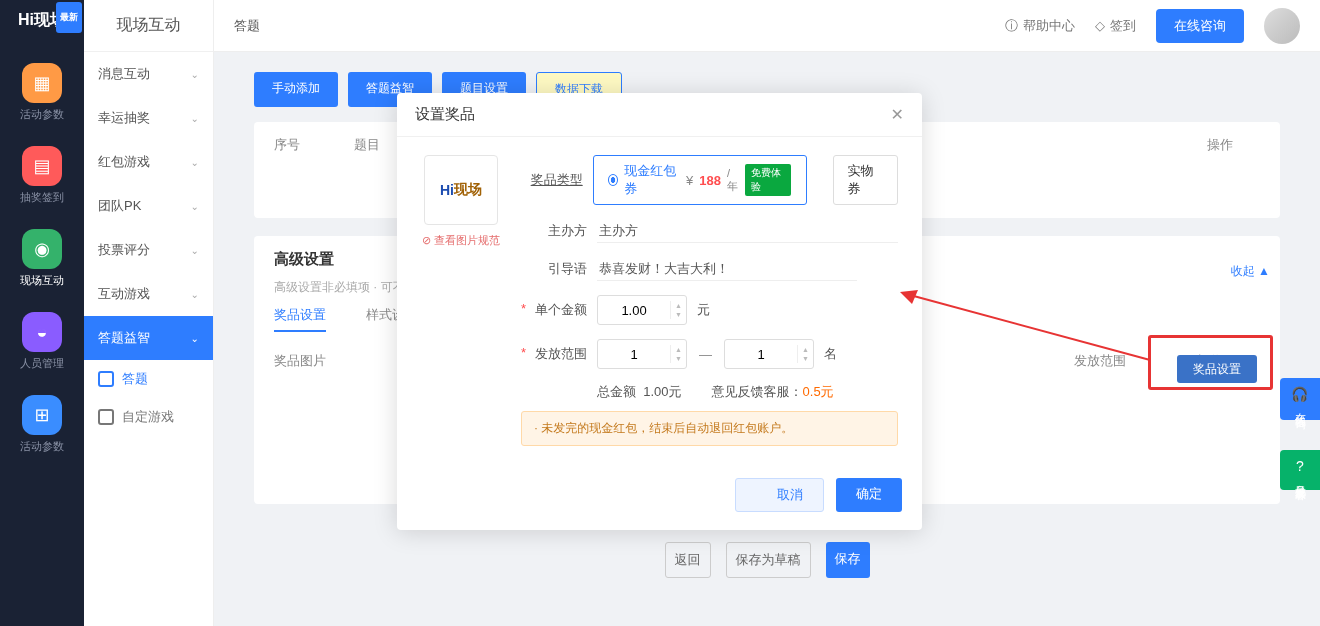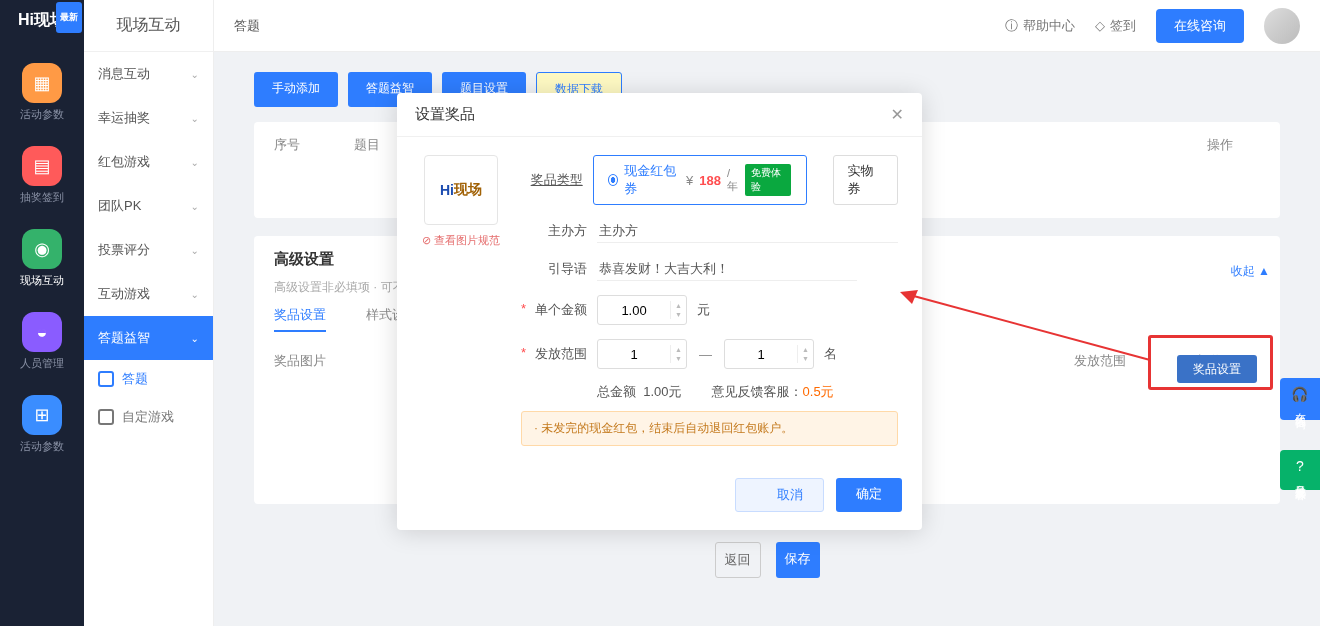--- a/index.html
+++ b/index.html
@@ -228,20 +228,21 @@
     <div class="thead2" style="color:#888;">
       <span class="c1">奖品图片</span>
       <span class="c2">发放范围</span>
       <span class="c3">操作</span>
     </div>
     <div style="height:120px"></div>
   </div>
 
   <div class="bottom-actions">
     <span class="b b1">返回</span>
+    <span class="b b2">保存为草稿</span>
     <span class="b b3">保存</span>
   </div>
 </div>
 
 <span class="collapse-link">收起 ▲</span>
 
 <div class="modal-backdrop"></div>
 <div class="modal">
   <div class="modal-hdr">
     <span class="modal-title">设置奖品</span>

